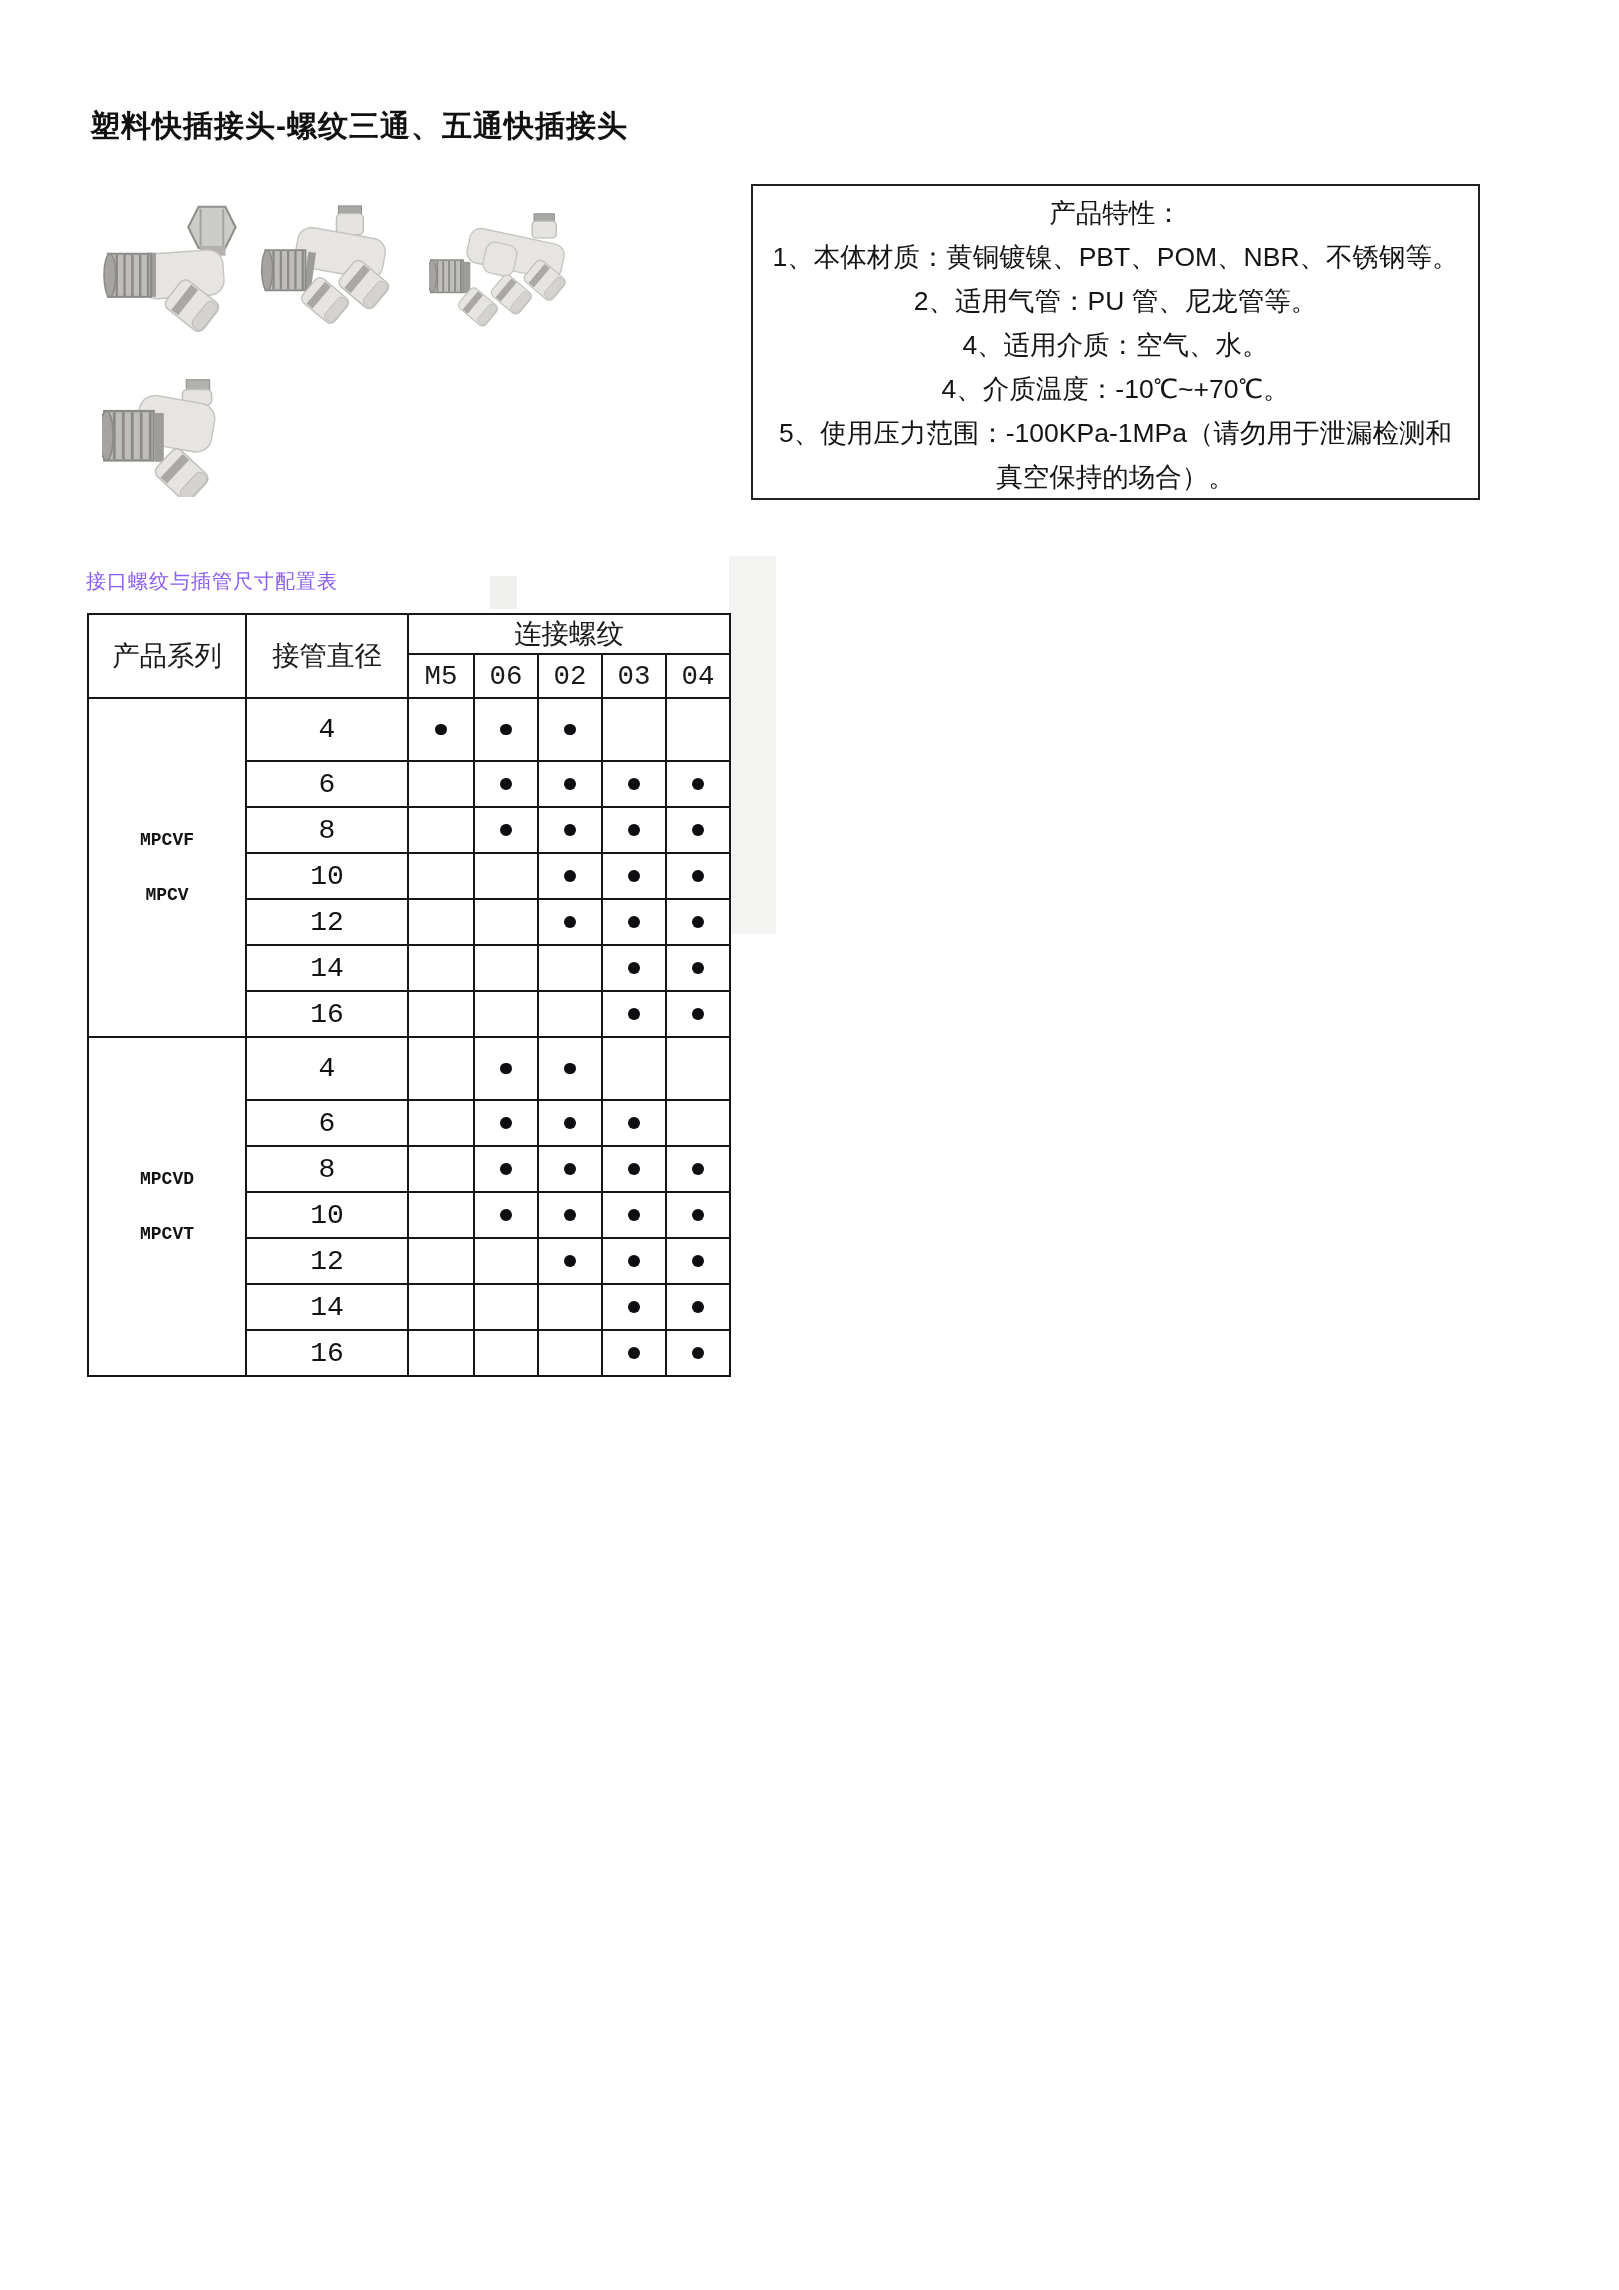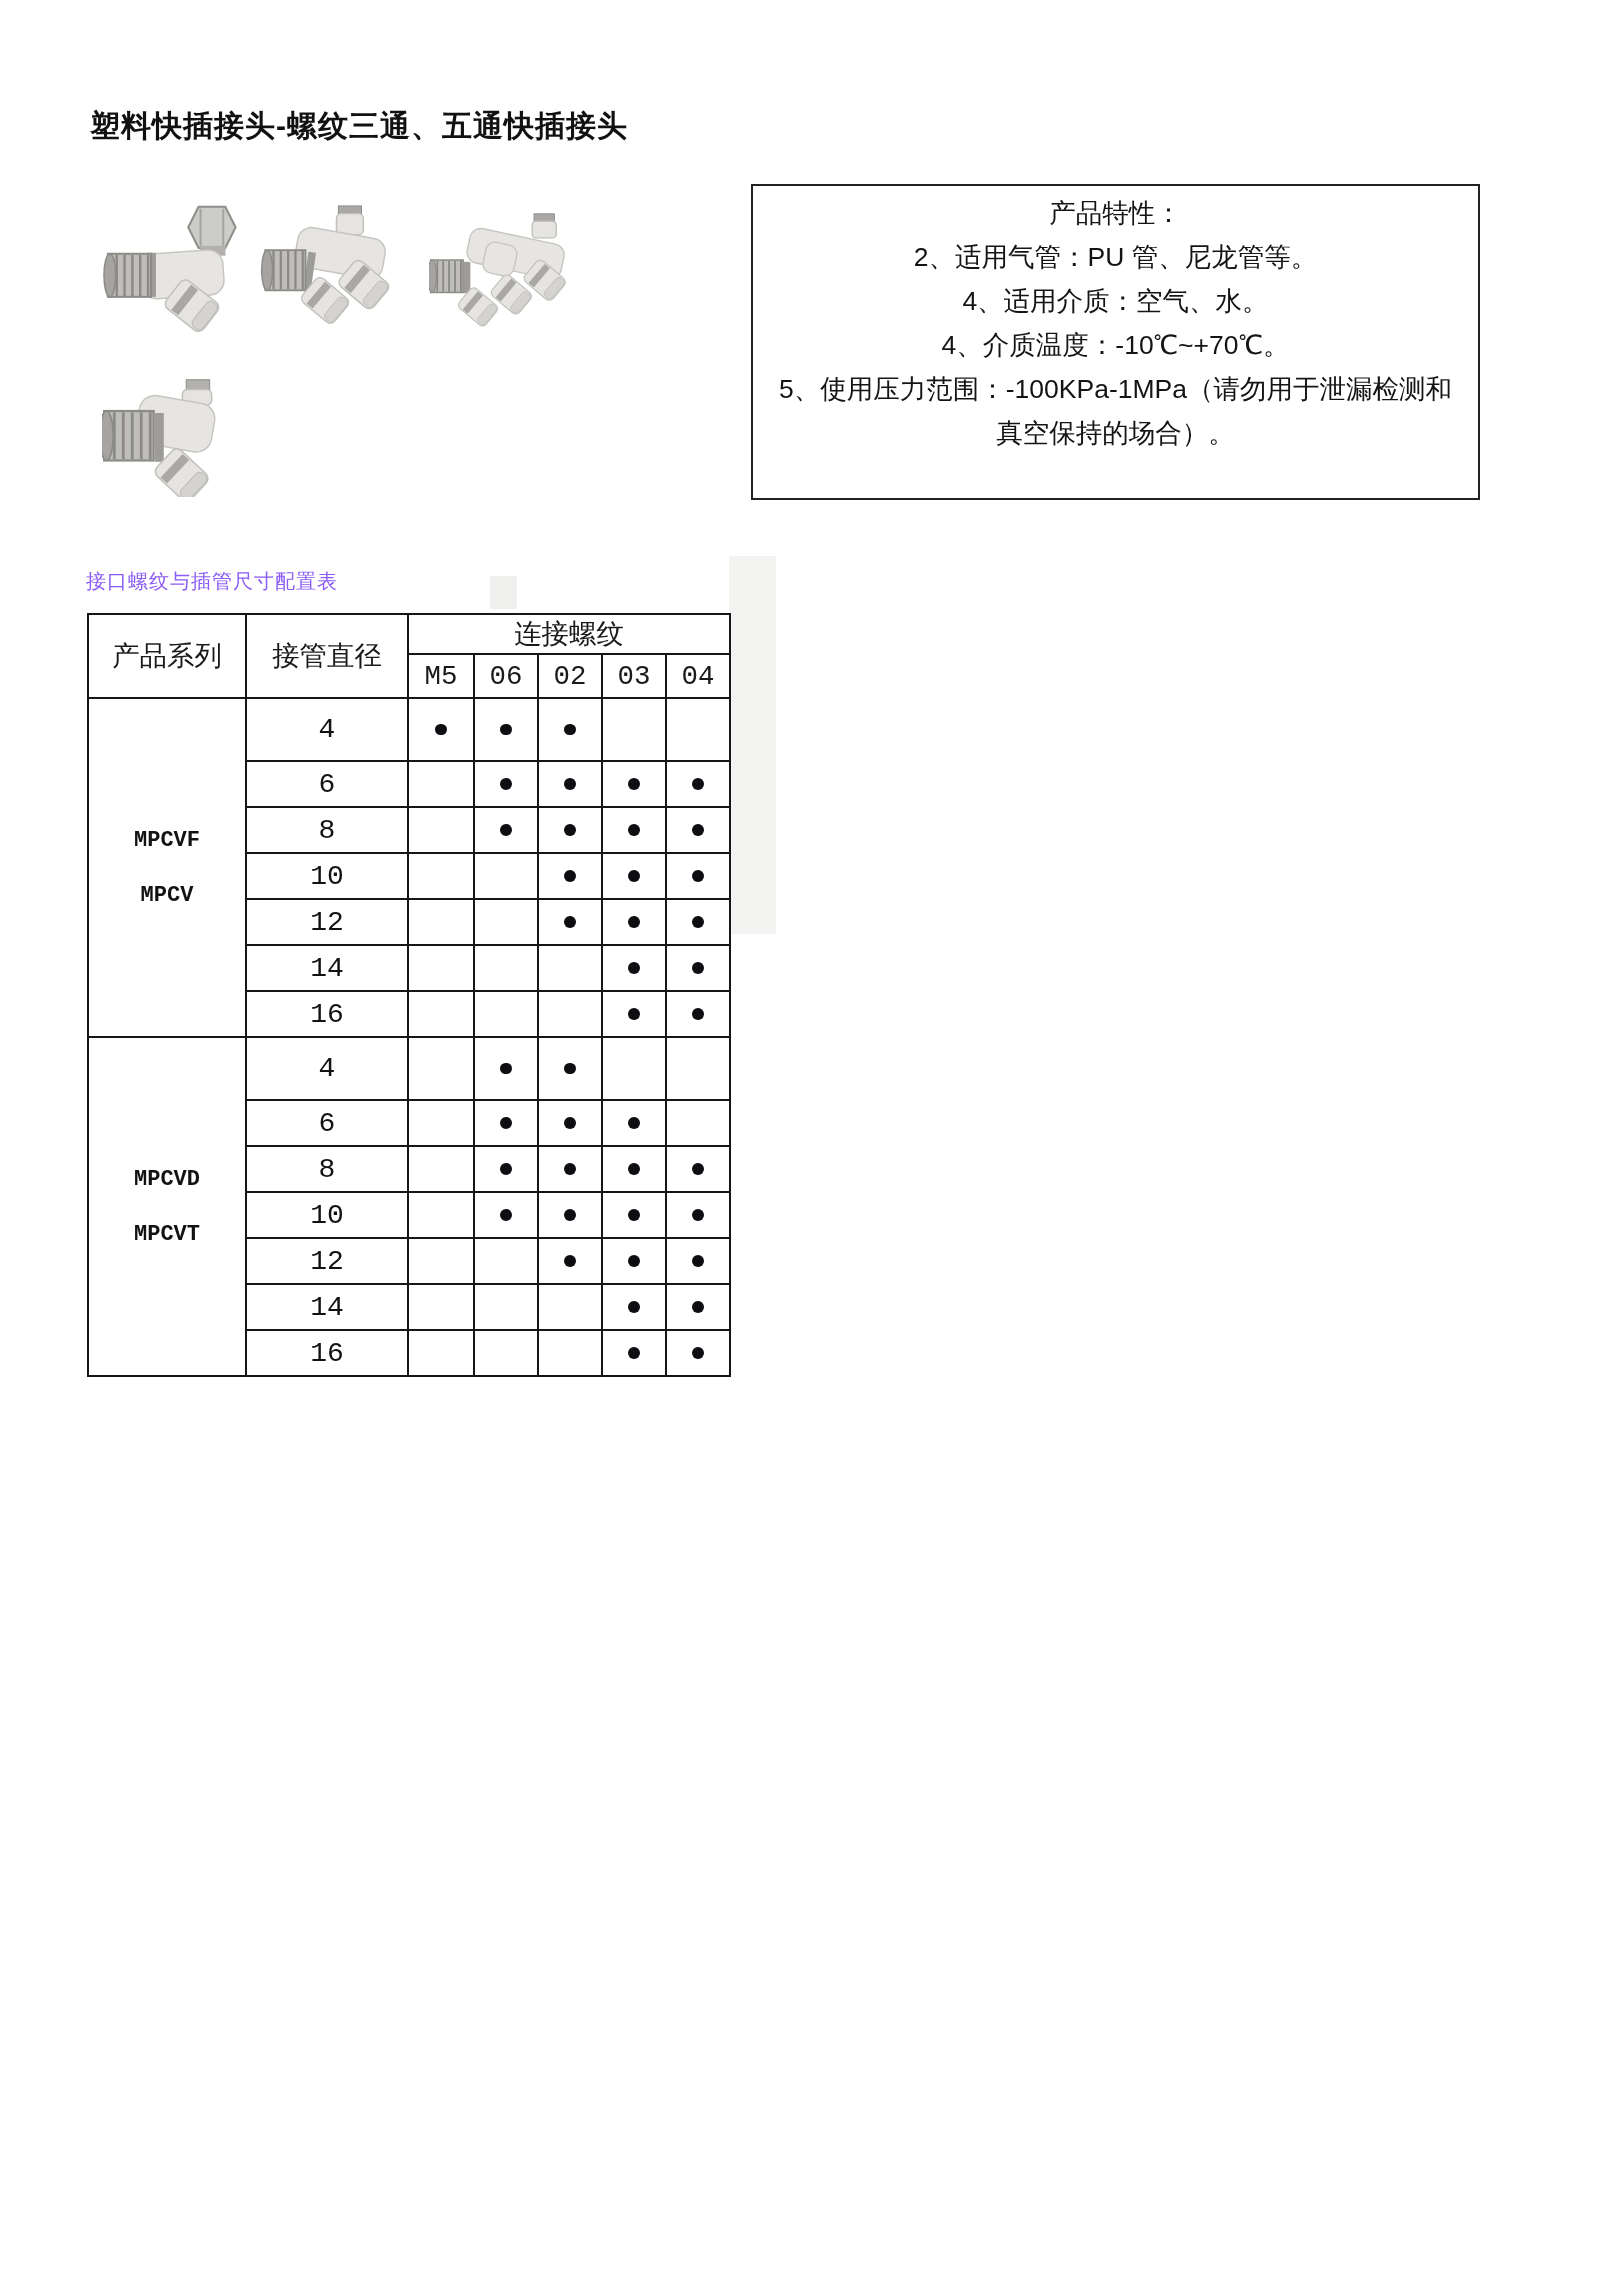--- a/index.html
+++ b/index.html
@@ -92,21 +92,21 @@
   }
   table.spec th { font-weight: normal; font-size: 27.4px; }
   .row-thread-head { height: 40px; padding-left: 44px; }
   .row-size-head  { height: 44px; }
   .mono { font-family: "Liberation Mono", monospace; }
   td.series-cell {
     vertical-align: top;
     text-align: left;
     padding: 7.8px 3.9px 0 9.8px;
     font-family: "Liberation Mono", monospace;
-    font-size: 22px;
+    font-size: 18px;
     font-weight: bold;
     line-height: 55px;
     color: #121212;
   }
   td.dia-cell {
     font-family: "Liberation Mono", monospace;
     font-size: 28px;
     color: #121212;
   }
   .dot {
@@ -179,20 +179,21 @@
     <rect x="86" y="10" width="24" height="12" fill="#b2b1ad" stroke="#8b8a86" stroke-width="1"></rect>
     <rect x="82" y="20" width="30" height="16" rx="5" fill="#e5e4e0" stroke="#c0bfbb" stroke-width="1.5"></rect>
     <rect x="36" y="30" width="78" height="50" rx="16" fill="#e6e5e1" stroke="#c6c5c1" stroke-width="1.5" transform="rotate(10 75 55)"></rect>
     <rect x="54" y="44" width="9" height="50" fill="#9d9c98"></rect>
     <use href="#g-thread" transform="translate(2,42) scale(1.15)"></use>
     <use href="#g-tube" transform="translate(76,78) rotate(43)"></use>
   </svg>
 
   <div class="features-box">
     <div class="line">产品特性：</div>
+    <div class="line">1、本体材质：黄铜镀镍、PBT、POM、NBR、不锈钢等。</div>
     <div class="line">2、适用气管：PU 管、尼龙管等。</div>
     <div class="line">4、适用介质：空气、水。</div>
     <div class="line">4、介质温度：-10℃~+70℃。</div>
     <div class="line">5、使用压力范围：-100KPa-1MPa（请勿用于泄漏检测和真空保持的场合）。</div>
   </div>
 
   <div class="scan-band"></div>
   <div class="scan-band-2"></div>
 
   <div class="table-caption">接口螺纹与插管尺寸配置表</div>

